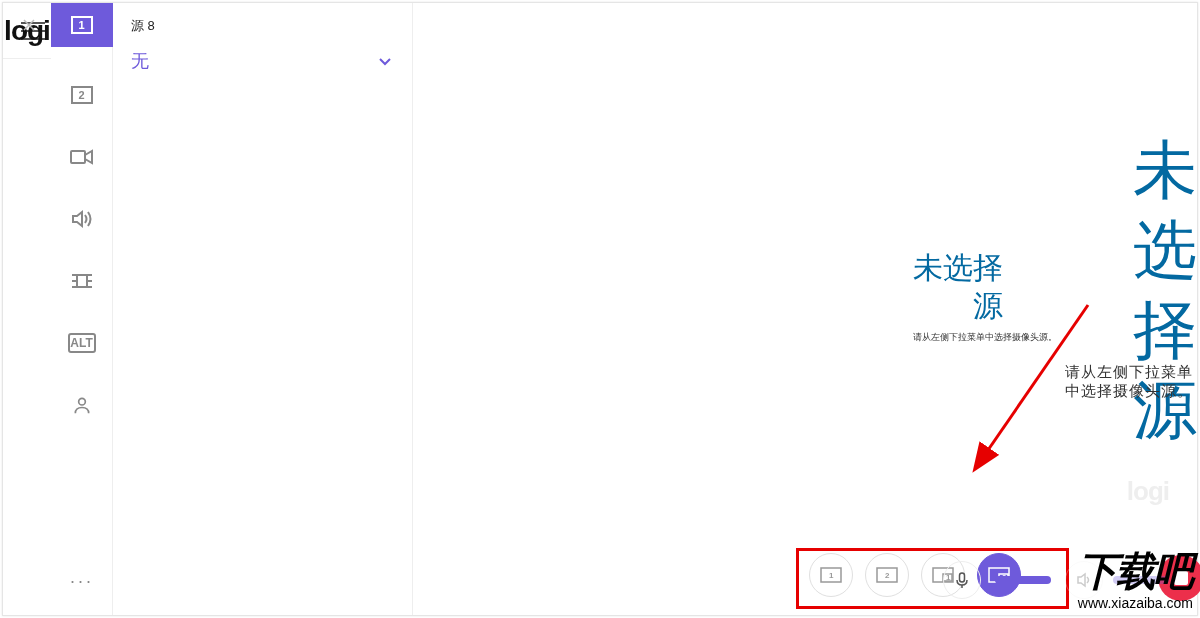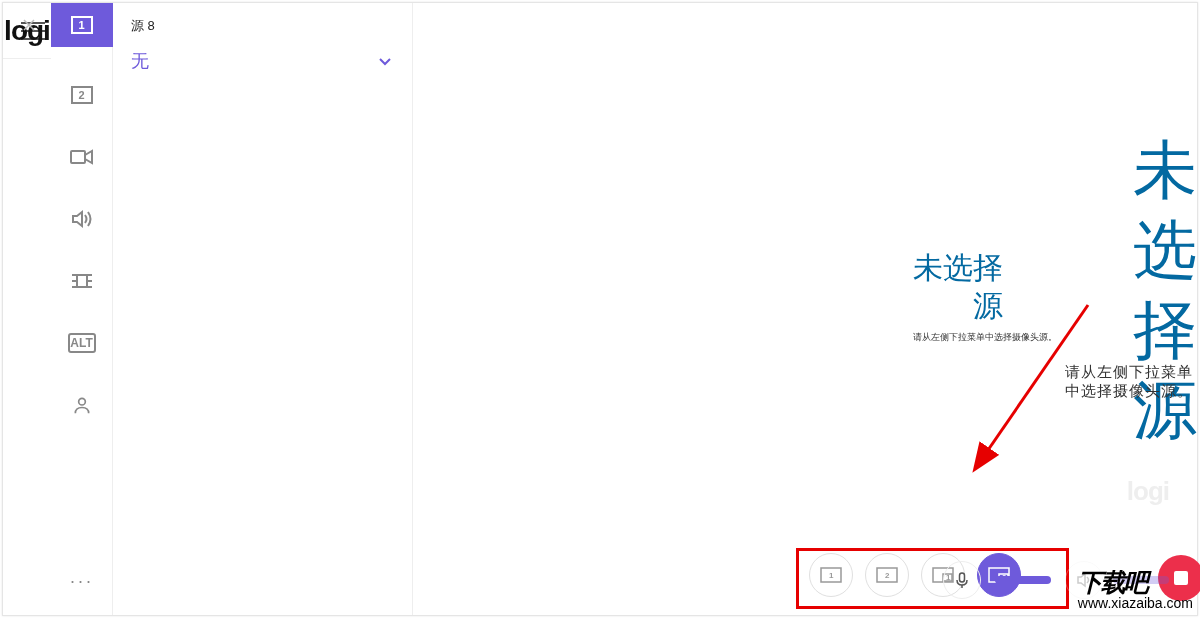--- a/index.html
+++ b/index.html
@@ -47,21 +47,21 @@
   .record-btn { width: 46px; height: 46px; border-radius: 50%; background: #ec2f4b; display: flex; align-items: center; justify-content: center; cursor: pointer; }
   .record-btn .square { width: 14px; height: 14px; background: #fff; border-radius: 2px; }
   .camera-btn { width: 24px; height: 22px; cursor: pointer; }
   .camera-btn svg { stroke: #ec8fa0; fill: none; stroke-width: 1.8; }
   .right-controls { position: absolute; right: 28px; bottom: 16px; display: flex; align-items: center; gap: 14px; }
   .round-icon { width: 38px; height: 38px; border-radius: 50%; border: 1px solid #eee; display: flex; align-items: center; justify-content: center; cursor: pointer; }
   .round-icon svg { width: 18px; height: 18px; stroke: #555; fill: none; stroke-width: 1.5; }
   .slider-track { width: 56px; height: 8px; background: #6e5adb; border-radius: 4px; position: relative; }
   .dimmed { opacity: 0.3; }
   .watermark { position: absolute; right: 4px; bottom: 4px; pointer-events: none; }
-  .watermark .big { font-size: 25px; font-weight: 900; color: #000; font-style: italic; letter-spacing: -2px; }
+  .watermark .big { font-size: 40px; font-weight: 900; color: #000; font-style: italic; letter-spacing: -2px; }
   .watermark .small { font-size: 14px; color: #000; text-align: right; margin-top: -4px; }
   .ghost-logo { position: absolute; right: 28px; bottom: 108px; font-size: 26px; font-weight: 900; color: #eee; letter-spacing: -1px; }
 </style>
 </head>
 <body>
 
 <div class="app-frame">
 
   <div class="title-bar">
     <div class="hamburger">

